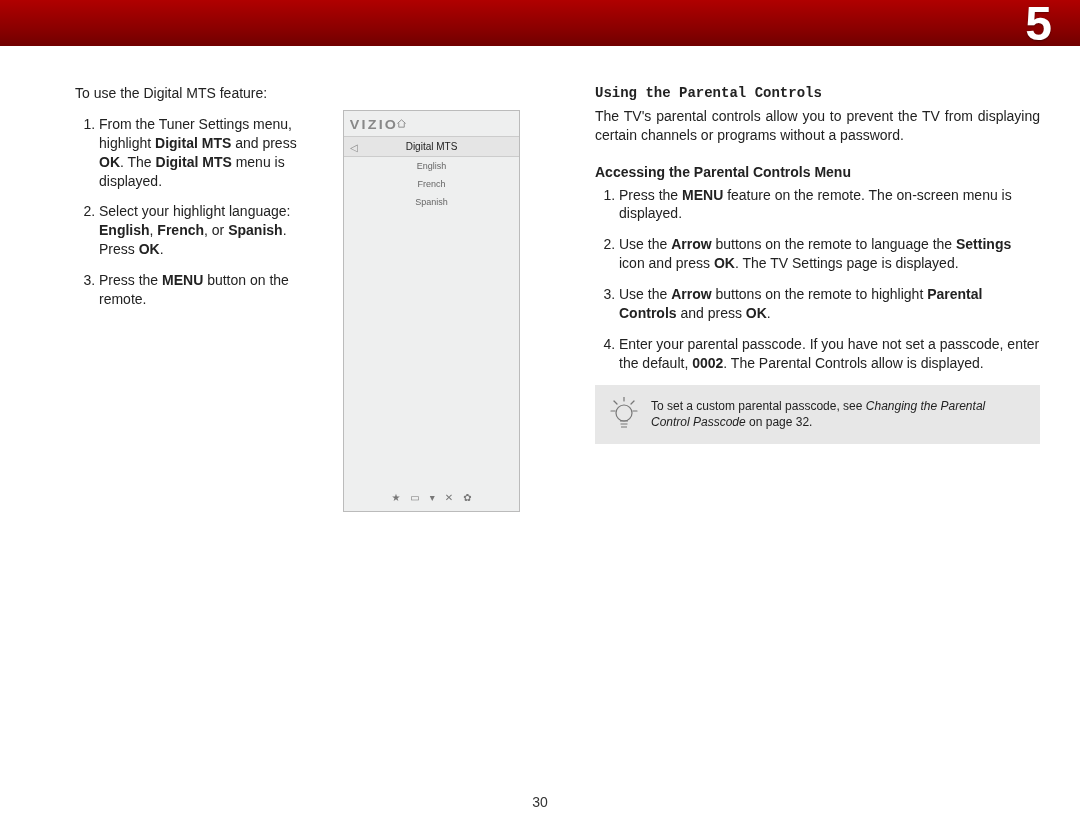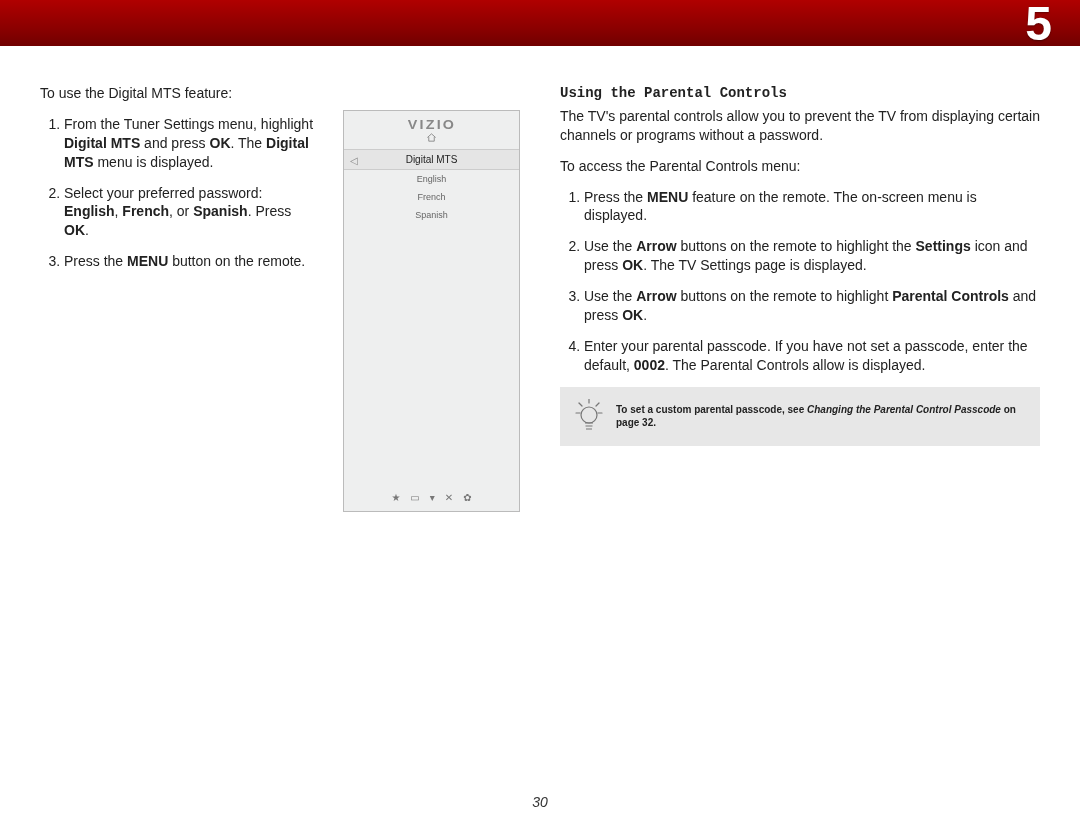--- a/index.html
+++ b/index.html
@@ -28,21 +28,21 @@
   }
   .band-rule {
     position:absolute; left:0; right:0; bottom:0;
     height:2px; background:#fff;
   }
   .page {
     display:flex;
     gap:40px;
     padding:36px 40px 0 40px;
   }
-  .col { flex:1; }
+  .col { flex:1;margin-left:35px; }
   .col-left { max-width:480px; display:flex; gap:24px; }
   .col-left-text { flex:1; }
   .col-right { max-width:480px; }
 
   p { margin:0 0 12px 0; line-height:1.35; }
   .justify { text-align:justify; }
 
   ol.steps { margin:0 0 12px 0; padding-left:24px; }
   ol.steps li { margin-bottom:12px; line-height:1.35; }
 
@@ -64,24 +64,22 @@
     height:400px;
     border:1px solid #bbb;
     background:#eeefef;
     display:flex;
     flex-direction:column;
     align-self:flex-start;
     margin-top:26px;
   }
   .tv-top {
     display:flex;
-    justify-content:space-between;
     align-items:center;
     padding:6px 8px 4px 8px;
-    flex-direction:column;
   }
   .vizio-logo {
     font-family: "Helvetica Neue", Arial, sans-serif;
     font-weight:700;
     letter-spacing:2px;
     font-size:13px;
     color:#888;
     transform:scaleX(1.1);
   }
   .home-icon {
@@ -124,59 +122,57 @@
   .tip-box {
     background:#e7e7e7;
     display:flex;
     gap:12px;
     align-items:center;
     padding:10px 14px;
     margin-top:8px;
   }
   .tip-text {
     font-style:italic;
-    font-size:10px;
+    font-size:12px;
     line-height:1.35;
-    font-weight:bold;
   }
   .bulb {
     position:relative;
     flex-shrink:0;
     padding-top:2px;
   }
 
   .page-num {
     position:absolute;
     bottom:24px;
     left:50%;
     transform:translateX(-50%);
     font-size:14px;
     color:#333;
-    font-style:italic;
   }
 </style>
 </head>
 <body>
 
 <div class="top-band">
   <div class="chapter-num">5</div>
   <div class="band-rule"></div>
 </div>
 
 <div class="page">
 
   <div class="col col-left">
     <div class="col-left-text">
       <p>To use the Digital MTS feature:</p>
       <ol class="steps">
         <li>
           <span>From the Tuner Settings menu, highlight </span><b>Digital MTS</b><span> and press </span><b>OK</b><span>. The </span><b>Digital MTS</b><span> menu is displayed.</span>
         </li>
         <li>
-          <span>Select your preferred password: </span><b>English</b><span>, </span><b>French</b><span>, or </span><b>Spanish</b><span>. Press </span><b>OK</b><span>.</span>
+          <span>Select your highlight language: </span><b>English</b><span>, </span><b>French</b><span>, or </span><b>Spanish</b><span>. Press </span><b>OK</b><span>.</span>
         </li>
         <li>
           <span>Press the </span><b>MENU</b><span> button on the remote.</span>
         </li>
       </ol>
     </div>
 
     <div class="tv-menu">
       <div class="tv-top">
         <div class="vizio-logo">VIZIO</div>
@@ -203,28 +199,28 @@
         <span>✕</span>
         <span>✿</span>
       </div>
     </div>
   </div>
 
   <div class="col col-right">
     <p class="section-head">Using the Parental Controls</p>
     <p class="justify">The TV's parental controls allow you to prevent the TV from displaying certain channels or programs without a password.</p>
 
-    <p>To access the Parental Controls menu:</p>
+    <p class="subhead">Accessing the Parental Controls Menu</p>
 
     <ol class="steps">
       <li>
         <span>Press the </span><b>MENU</b><span> feature on the remote. The on-screen menu is displayed.</span>
       </li>
       <li>
-        <span>Use the </span><b>Arrow</b><span> buttons on the remote to highlight the </span><b>Settings</b><span> icon and press </span><b>OK</b><span>. The TV Settings page is displayed.</span>
+        <span>Use the </span><b>Arrow</b><span> buttons on the remote to language the </span><b>Settings</b><span> icon and press </span><b>OK</b><span>. The TV Settings page is displayed.</span>
       </li>
       <li>
         <span>Use the </span><b>Arrow</b><span> buttons on the remote to highlight </span><b>Parental Controls</b><span> and press </span><b>OK</b><span>.</span>
       </li>
       <li>
         <span>Enter your parental passcode. If you have not set a passcode, enter the default, </span><b>0002</b><span>. The Parental Controls allow is displayed.</span>
       </li>
     </ol>
 
     <div class="tip-box">

